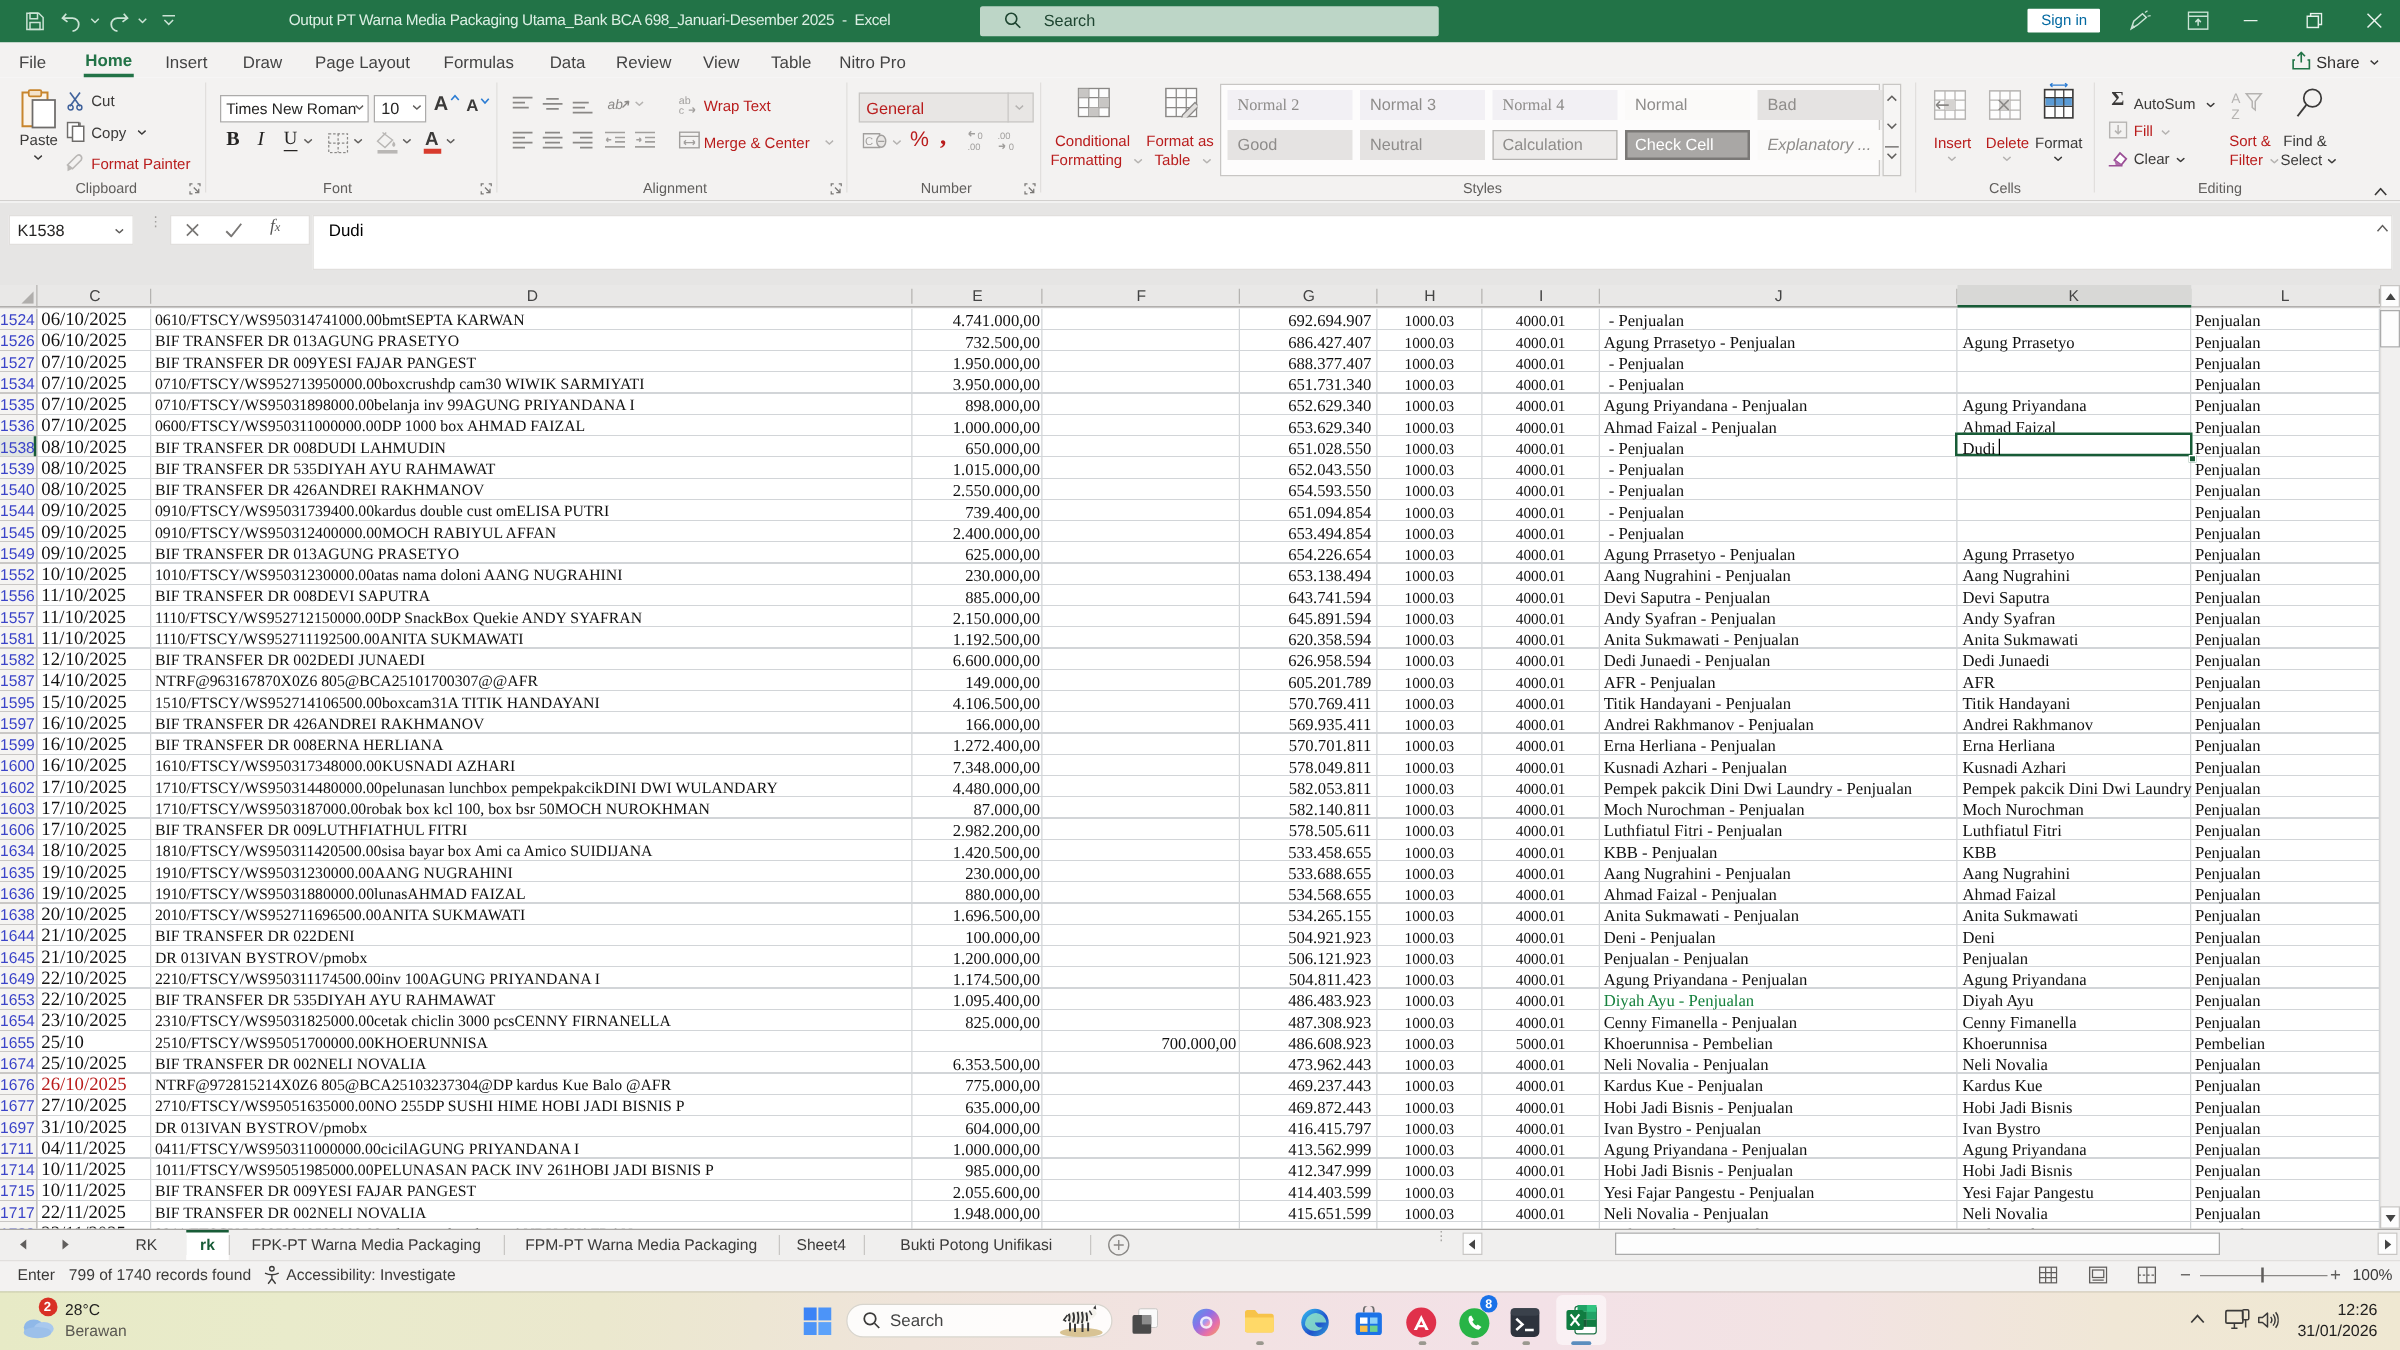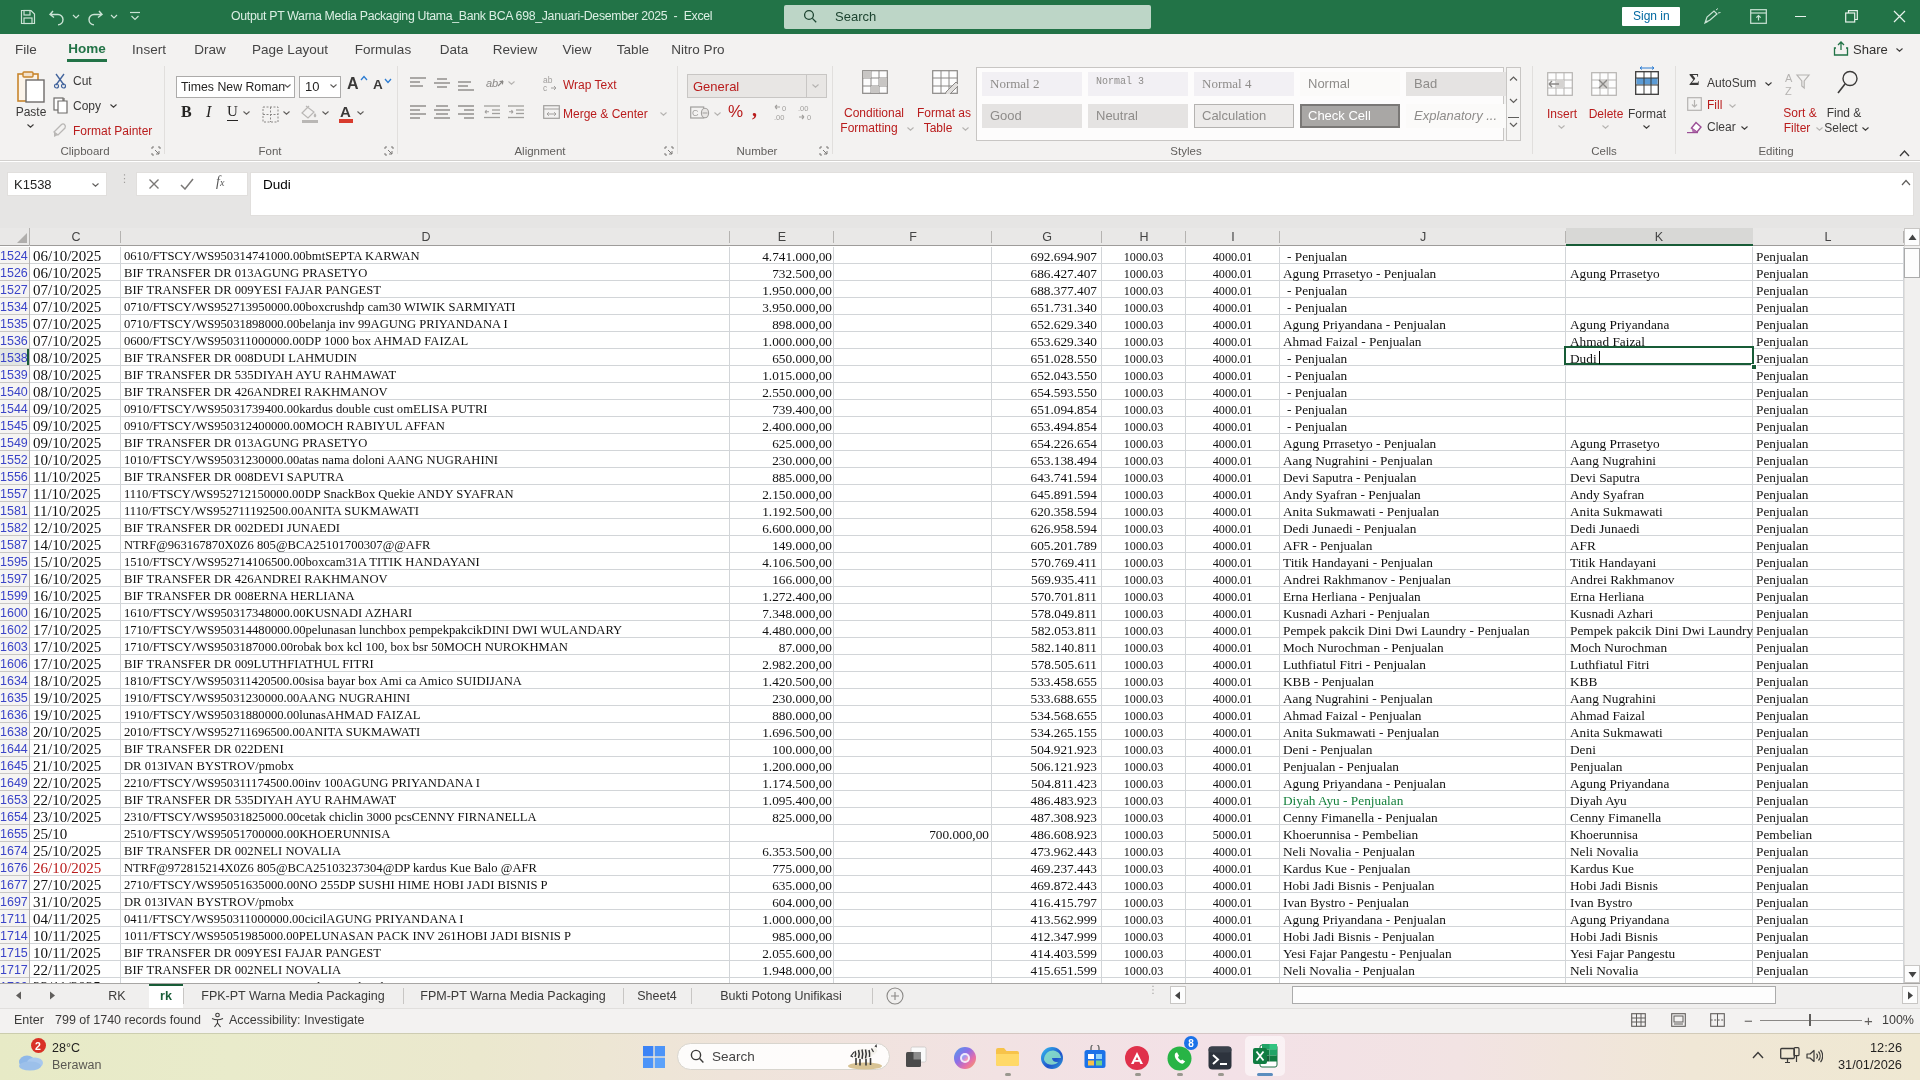--- a/index.html
+++ b/index.html
@@ -304,21 +304,21 @@
   </svg>
 <div class="ab dis" style="left:944px;top:106px;transform:translateX(-50%);font-size:12px">Format as</div>
 <div class="ab dis" style="left:938px;top:121px;transform:translateX(-50%);font-size:12px">Table</div>
 <svg style="position:absolute;left:962px;top:127px" width="7.0" height="4.0" viewBox="0 0 7 4">
     <polyline points="0.5,0.5 3.5,3.2 6.5,0.5" fill="none" stroke="#B5B3B1" stroke-width="1.1"></polyline>
   </svg>
 <div class="ab" style="left:976px;top:67px;width:528px;height:74px;background:#FDFCFC;border:1px solid #C8C6C4"></div>
 <div class="ab" style="left:982px;top:72px;width:100px;height:24px;background:#F2F0F4;"></div>
 <div class="ab" style="left:990px;top:76px;font-size:13px;font-family:'Liberation Serif',serif;color:#8E8C8A;">Normal 2</div>
 <div class="ab" style="left:1088px;top:72px;width:100px;height:24px;background:#F2F0F4;"></div>
-<div class="ab" style="left:1096px;top:76px;font-size:10px;font-family:Liberation Mono, monospace;color:#8E8C8A;">Normal 3</div>
+<div class="ab" style="left:1096px;top:76px;font-size:13px;font-family:Liberation Sans, sans-serif;color:#8E8C8A;">Normal 3</div>
 <div class="ab" style="left:1194px;top:72px;width:100px;height:24px;background:#F2F0F4;"></div>
 <div class="ab" style="left:1202px;top:76px;font-size:13px;font-family:'Liberation Serif',serif;color:#8E8C8A;">Normal 4</div>
 <div class="ab" style="left:1300px;top:72px;width:100px;height:24px;background:#FBFAF9;"></div>
 <div class="ab" style="left:1308px;top:76px;font-size:13px;color:#8E8C8A;">Normal</div>
 <div class="ab" style="left:1406px;top:72px;width:100px;height:24px;background:#E5E3E2;"></div>
 <div class="ab" style="left:1414px;top:76px;font-size:13px;color:#8E8C8A;">Bad</div>
 <div class="ab" style="left:982px;top:104px;width:100px;height:24px;background:#E5E3E2;"></div>
 <div class="ab" style="left:990px;top:108px;font-size:13px;color:#8E8C8A;">Good</div>
 <div class="ab" style="left:1088px;top:104px;width:100px;height:24px;background:#E5E3E2;"></div>
 <div class="ab" style="left:1096px;top:108px;font-size:13px;color:#8E8C8A;">Neutral</div>

